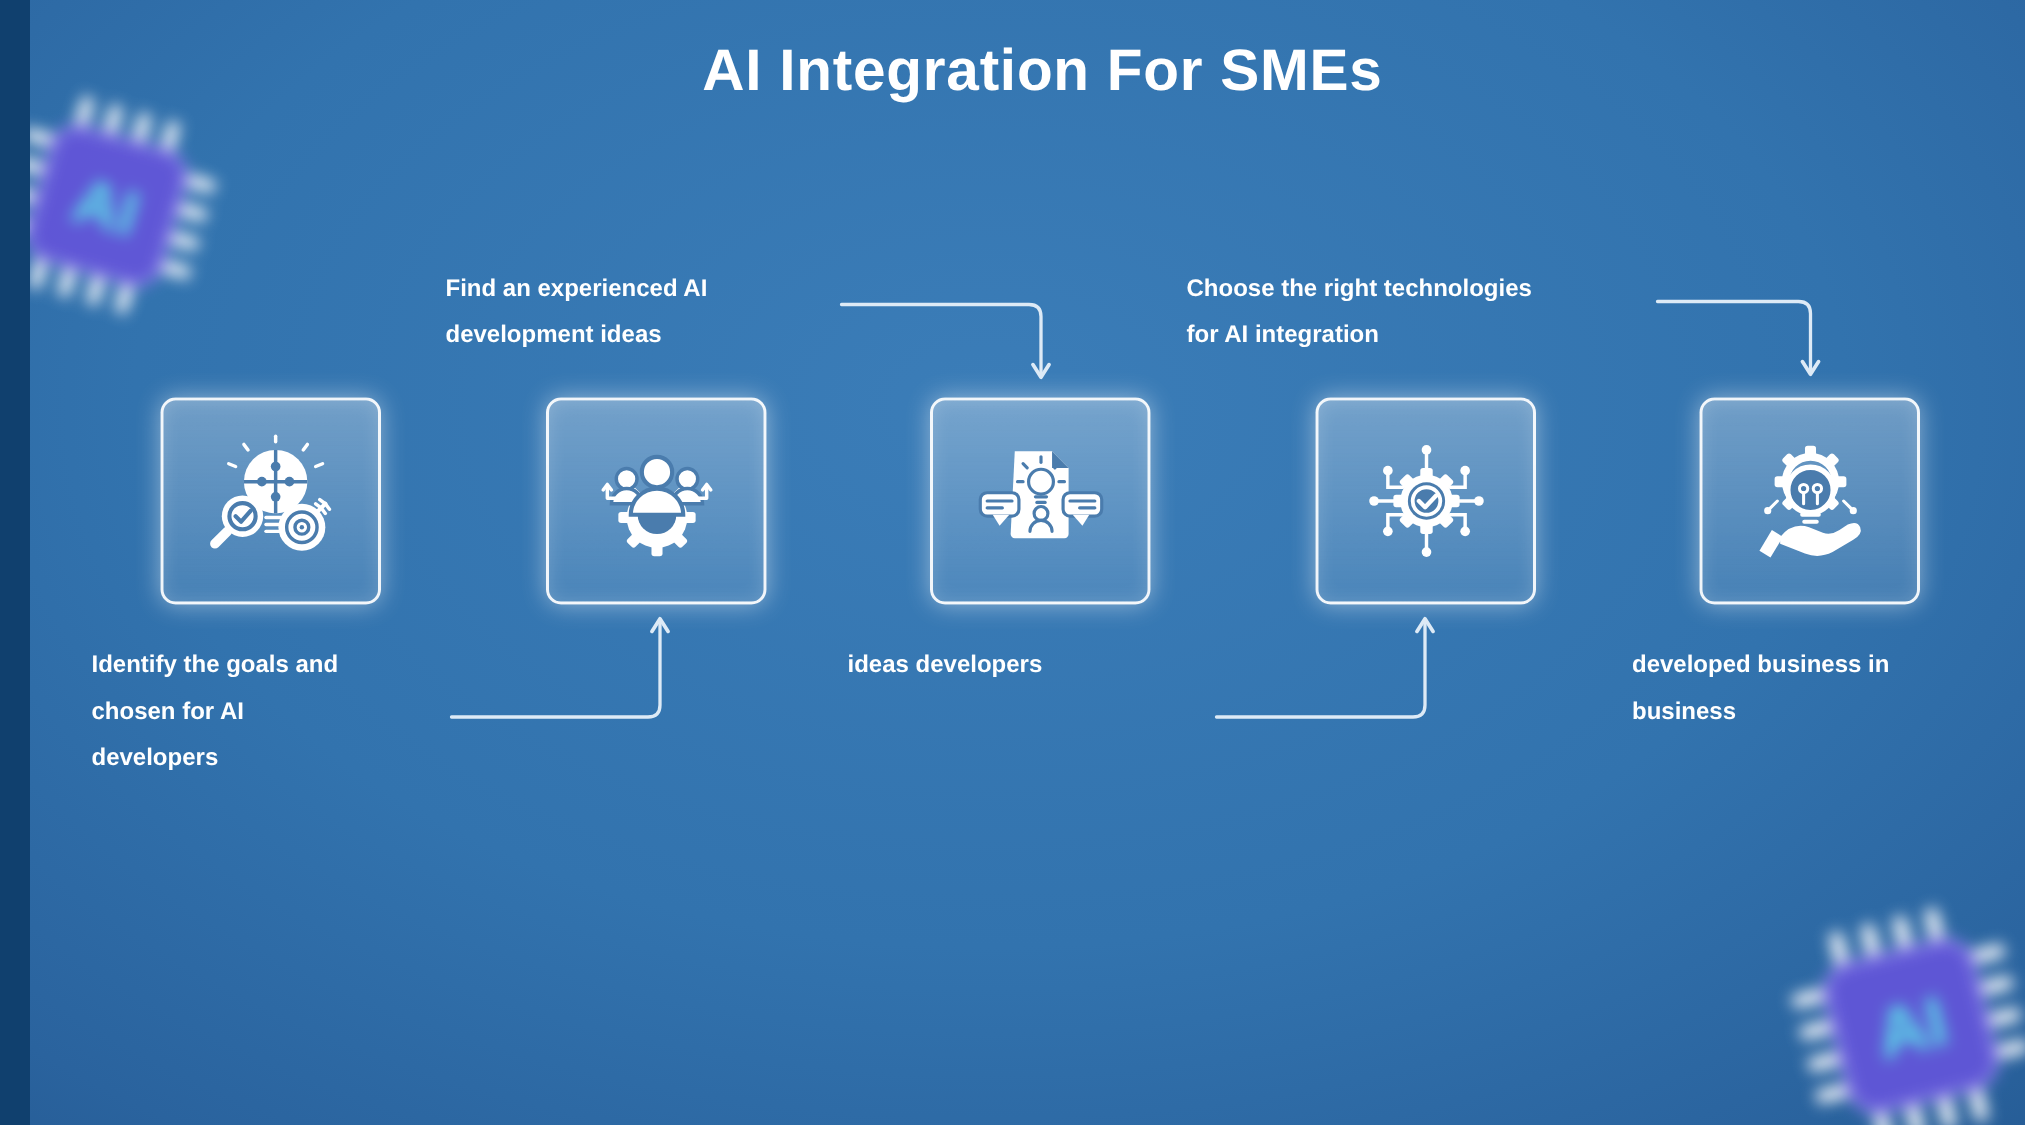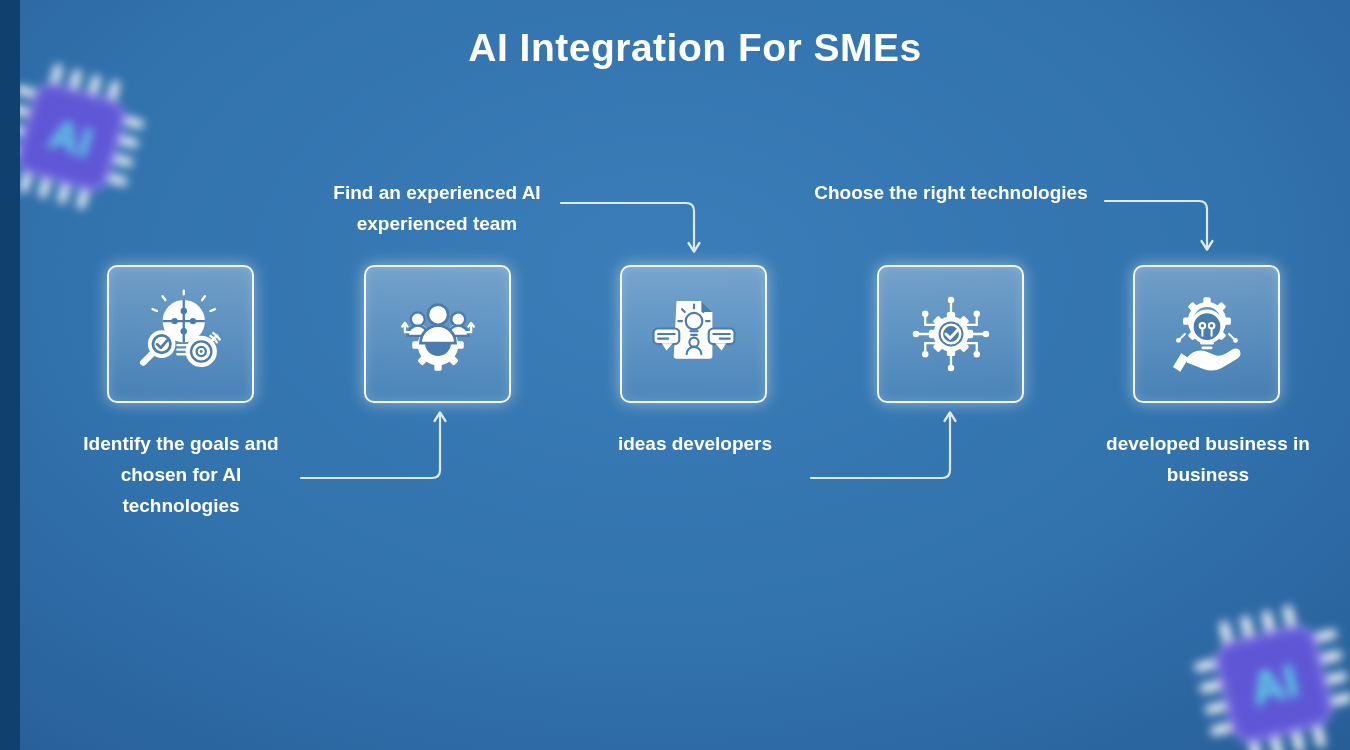--- a/index.html
+++ b/index.html
@@ -23,22 +23,22 @@
     position:absolute;top:265px;width:147px;height:138px;border-radius:10px;
     background:linear-gradient(180deg,rgba(255,255,255,.30),rgba(255,255,255,.10));
     border:2px solid rgba(255,255,255,.92);
     box-shadow:0 0 16px rgba(255,255,255,.45), inset 0 0 12px rgba(255,255,255,.18);
     display:flex;align-items:center;justify-content:center;box-sizing:border-box;
   }
   .step-box svg{width:92px;height:92px;display:block;}
 
   
   .step-label{
-    position:absolute;color:#ffffff;font-size:19px;font-weight:700;
-    line-height:31px;text-align:center;
+    position:absolute;color:#ffffff;font-size:16px;font-weight:700;
+    line-height:31px;
   }
   .step-label span{display:block;}
 
   
   .connectors{position:absolute;left:0;top:0;pointer-events:none;}
 
   
   .chip{position:absolute;filter:blur(5px);opacity:.96;}
   .chip svg{width:100%;height:100%;display:block;}
   .chip-top-left{left:-20px;top:66px;width:142px;height:142px;transform:rotate(16deg);}
@@ -279,34 +279,35 @@
       <circle cx="19" cy="57" r="2.6" fill="#fff"></circle>
         <circle cx="81" cy="57" r="2.6" fill="#fff"></circle>
       <path d="M13 86 l9 -15 l8 5 l-9 15 z" fill="#fff"></path>
       <path d="M28 76 q9 -11 21 -7 l10 4 q6 2 12 -2 l6 -4 q7 -3 9 2 q2 5 -5 9 l-15 9 q-10 5 -20 1 l-18 -7 z" fill="#fff"></path>
     </svg>
   </div>
 
   <div class="step-label" style="left:41px;top:428px;width:240px;">
     <span>Identify the goals and</span>
     <span>chosen for AI</span>
-    <span>technologies</span>
+    <span>developers</span>
   </div>
 
   <div class="step-label" style="left:277px;top:177px;width:280px;">
     <span>Find an experienced AI</span>
-    <span>experienced team</span>
+    <span>development ideas</span>
   </div>
 
   <div class="step-label" style="left:545px;top:428px;width:260px;">
     <span>ideas developers</span>
   </div>
 
   <div class="step-label" style="left:771px;top:177px;width:320px;">
     <span>Choose the right technologies</span>
+    <span>for AI integration</span>
   </div>
 
   <div class="step-label" style="left:1068px;top:428px;width:240px;">
     <span>developed business in</span>
     <span>business</span>
   </div>
 
 </div>
 
 </body></html>

